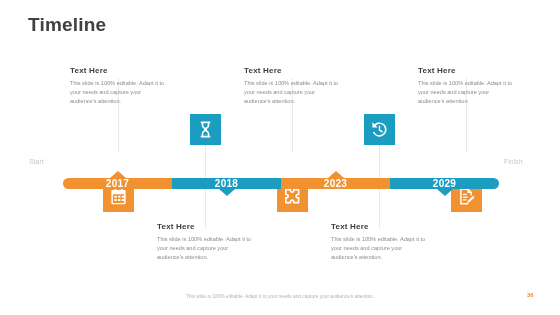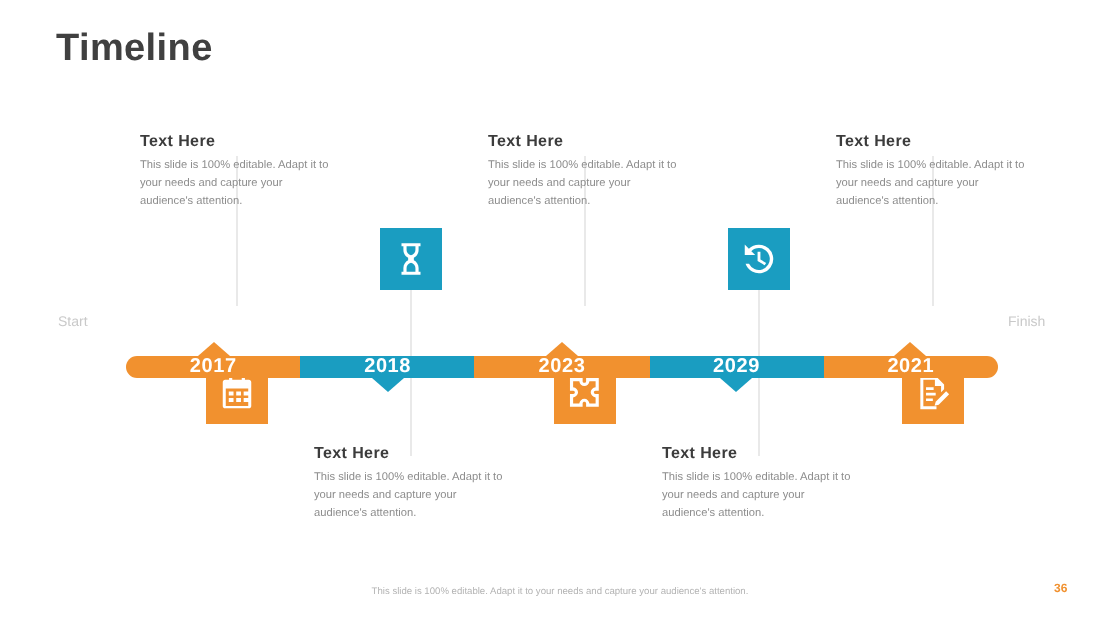--- a/index.html
+++ b/index.html
@@ -165,22 +165,18 @@
       <span class="seg-label">2018</span>
     </div>
     <div class="seg orange">
       <span class="notch-up"></span>
       <span class="seg-label">2023</span>
     </div>
     <div class="seg teal">
       <span class="notch-down"></span>
       <span class="seg-label">2029</span>
     </div>
-    <div class="seg orange">
-      <span class="notch-up"></span>
-      <span class="seg-label">2021</span>
-    </div>
   </div>
 
   <div class="footer">This slide is 100% editable. Adapt it to your needs and capture your audience's attention.</div>
   <div class="pagenum">36</div>
 
 </div>
 
 </body></html>

